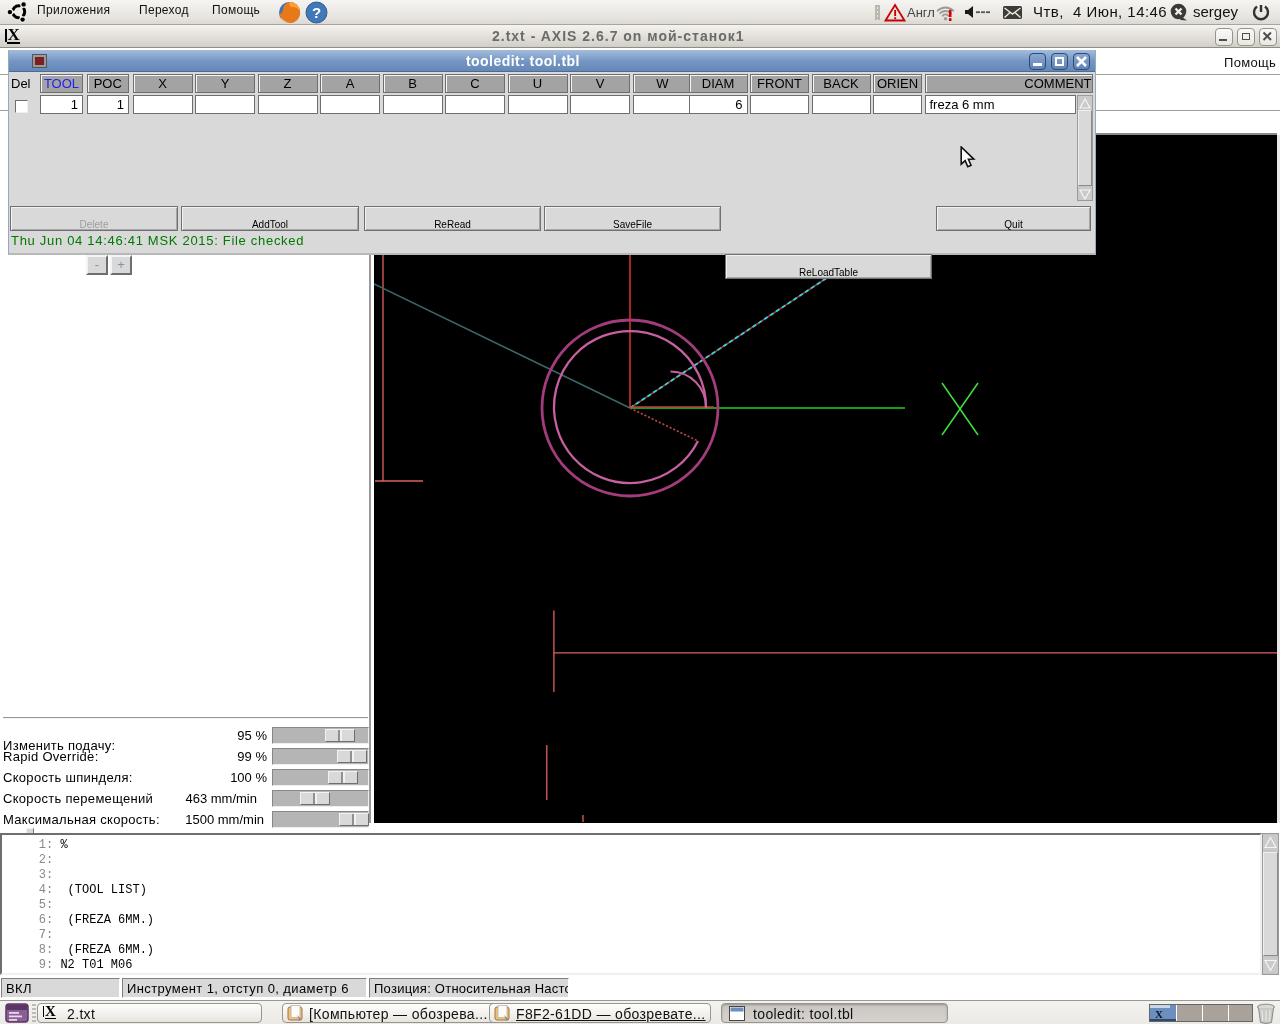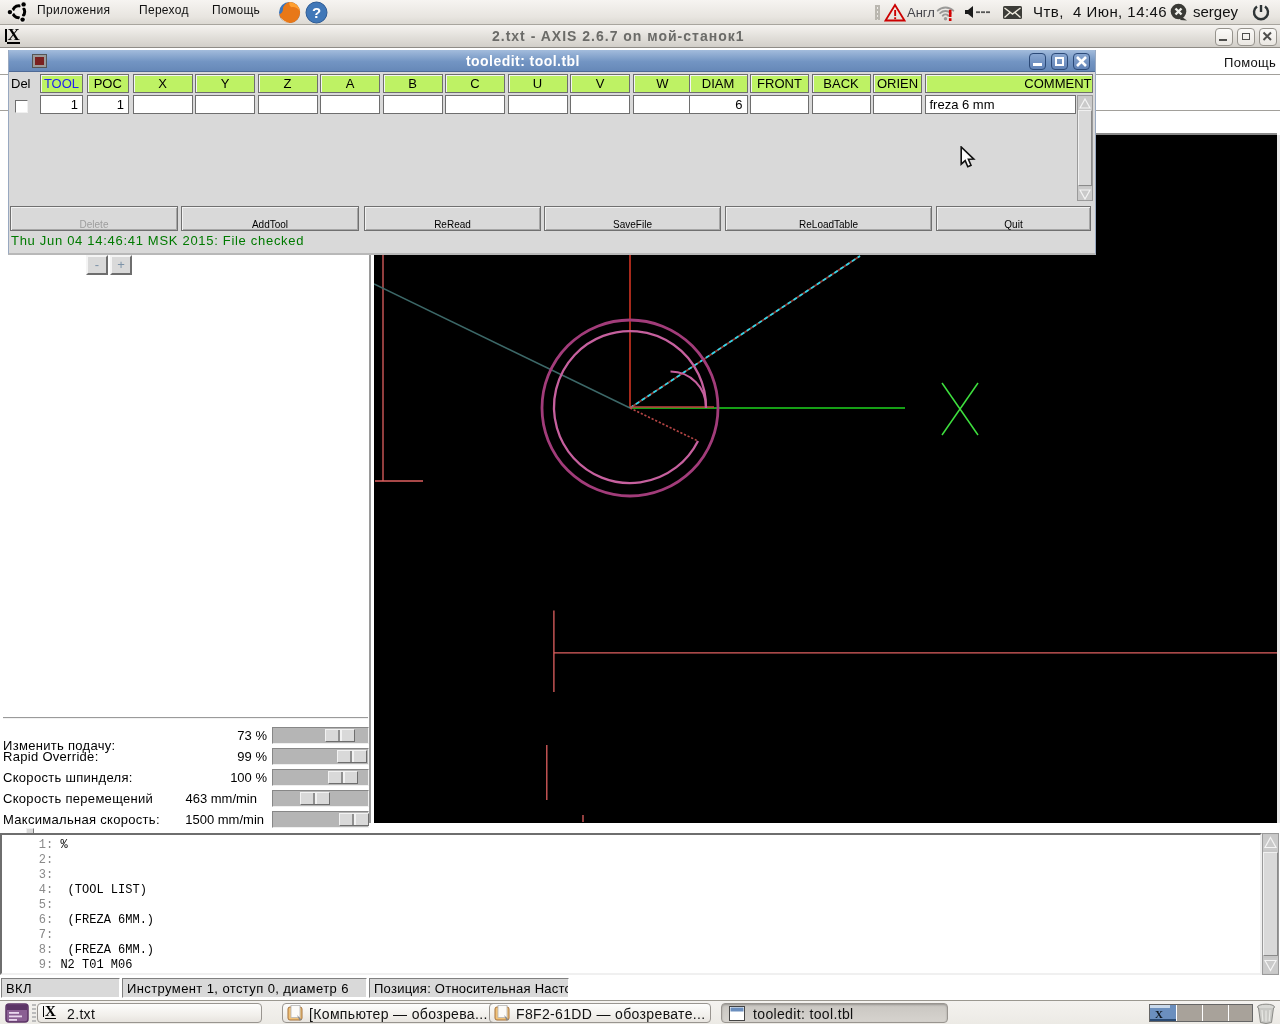--- a/index.html
+++ b/index.html
@@ -26,21 +26,21 @@
 .scell{position:absolute;top:978px;height:20px;background:#d9d9d9;border:1px solid;border-color:#808080 #ffffff #ffffff #808080;font-size:13px;color:#000;padding:2px 0 0 4px;white-space:nowrap;overflow:hidden;letter-spacing:.4px;}
 
 #taskbar{left:0;top:1000px;width:1280px;height:24px;background:linear-gradient(#f4f2ef,#eceae5);border-top:1px solid #9b9890;}
 .tbtn{position:absolute;top:2px;height:20px;border:1px solid #999590;border-radius:4px;background:linear-gradient(#fdfdfc,#f2f0ec 60%,#e7e4df);font-size:14px;color:#111;white-space:nowrap;overflow:hidden;letter-spacing:.35px;}
 .tbtn .lab{position:absolute;top:2px;}
 
 #dlg{left:8px;top:50px;width:1088px;height:205px;background:#d9d9d9;border-left:1px solid #98a8c0;border-right:1px solid #98a8c0;border-bottom:2px solid #b8b8b8;z-index:30;}
 #dlgtitle{position:absolute;left:0;top:0;width:1086px;height:22px;background:linear-gradient(#a3bcdc,#7395c3 55%,#6688b8);border-bottom:1px solid #4e6a96;}
 #dlgtitle .t{position:absolute;left:457px;top:3px;color:#fff;font-weight:bold;font-size:14px;letter-spacing:.45px;}
 .dbtn{position:absolute;top:3px;width:17px;height:17px;border:1px solid #2c4a78;border-radius:4px;background:linear-gradient(#89a7d1,#6183b7);}
-.hcell{position:absolute;top:24px;height:19px;background:#bef264;border:1px solid #6e6e6e;box-shadow:inset 1px 1px 0 #f4f4f4;font-size:13px;color:#000;text-align:center;padding-top:1px;}
+.hcell{position:absolute;top:24px;height:19px;background:#a3a3a3;border:1px solid #6e6e6e;box-shadow:inset 1px 1px 0 #f4f4f4;font-size:13px;color:#000;text-align:center;padding-top:1px;}
 .ecell{position:absolute;top:45px;height:19px;background:#ffffff;border:1px solid #6e6e6e;font-size:13px;color:#000;padding:1px 4px 0 4px;}
 .dgbtn{position:absolute;top:156px;height:25px;background:#d9d9d9;border:1px solid #707070;box-shadow:inset 1px 1px 0 #f2f2f2,inset -1px -1px 0 #a6a6a6;font-size:10px;color:#000;text-align:center;padding-top:12px;}
 </style></head>
 <body>
 
 <div class="abs" id="axwin" style="left:0;top:48px;width:1280px;height:952px;background:#ffffff;">
   <div class="hline" style="top:26px;"></div>
   <div class="hline" style="top:62px;"></div>
   <div class="abs" style="left:1224px;top:7px;font-size:13px;color:#111;letter-spacing:.3px;">Помощь</div>
   <div class="abs" style="left:26px;top:780px;width:8px;height:6px;background:#d9d9d9;border:1px solid;border-color:#f0f0f0 #777 #777 #f0f0f0;"></div>
@@ -80,21 +80,21 @@
   <div class="abs" style="left:369px;top:87px;width:2px;height:688px;background:#9a9a9a;"></div>
   <div class="abs" style="left:374px;top:85px;width:903px;height:2px;background:#8a8a8a;"></div>
 
   <div class="smallbtn" style="left:86px;top:207px;">-</div>
   <div class="smallbtn" style="left:110px;top:207px;">+</div>
 
   <div class="abs" style="left:3px;top:669px;width:365px;height:1px;background:#9a9a9a;"></div>
   <div class="abs" style="left:3px;top:670px;width:365px;height:1px;background:#f2f2f2;"></div>
 
   <div class="slbl" style="left:3px;top:680px;margin-top:10px;">Изменить подачу:</div>
-  <div class="sval" style="left:177px;top:680px;">73 %</div>
+  <div class="sval" style="left:177px;top:680px;">95 %</div>
   <div class="strough" style="top:679px;">
       <div class="shandle" style="left:52px;"></div>
     </div>
   <div class="slbl" style="left:3px;top:701px;">Rapid Override:</div>
   <div class="sval" style="left:177px;top:701px;">99 %</div>
   <div class="strough" style="top:700px;">
       <div class="shandle" style="left:64px;"></div>
     </div>
   <div class="slbl" style="left:3px;top:722px;">Скорость шпинделя:</div>
   <div class="sval" style="left:177px;top:722px;">100 %</div>
@@ -197,21 +197,21 @@
     <div class="abs" style="left:0px;top:14px;width:14px;height:76px;background:#d9d9d9;border:1px solid;border-color:#f0f0f0 #8a8a8a #8a8a8a #f0f0f0;"></div>
     <div class="abs" style="left:0px;top:91px;width:14px;height:13px;background:#cacaca;"><svg width="14" height="13">
           <path d="M7 11 L12 2 L2 2 Z" fill="none" stroke="#f4f4f4" stroke-width="1.2"></path>
         </svg></div>
   </div>
 
   <div class="dgbtn" style="left:1px;width:168px;color:#9d9d9d;">Delete</div>
   <div class="dgbtn" style="left:172px;width:178px;">AddTool</div>
   <div class="dgbtn" style="left:355px;width:177px;">ReRead</div>
   <div class="dgbtn" style="left:535px;width:177px;">SaveFile</div>
-  <div class="dgbtn" style="left:716px;width:207px;">ReLoadTable</div>
+  <div class="dgbtn" style="left:716px;width:207px;margin-top:48px;">ReLoadTable</div>
   <div class="dgbtn" style="left:927px;width:155px;">Quit</div>
   <div class="abs" style="left:2px;top:183px;font-size:13px;color:#007a00;letter-spacing:.7px;">Thu Jun 04 14:46:41 MSK 2015: File checked</div>
   <div class="abs" style="left:951px;top:96px;width:18px;height:24px;">
     <svg width="18" height="24" viewBox="0 0 18 24">
         <path d="M1.2 1 L1.2 18.2 L5.2 14.6 L7.8 20.7 L11 19.3 L8.4 13.3 L13.8 13.1 Z" fill="#fcfcfc" stroke="#111" stroke-width="1.6" stroke-linejoin="miter"></path>
       </svg>
   </div>
 </div>
 
 <div class="abs" id="panel">
@@ -323,21 +323,21 @@
         <path d="M10 10 L15 15 L12.5 15.5 Z" fill="#888"></path>
       </svg>
     <div class="lab" style="left:26px;">[Компьютер — обозрева...</div>
   </div>
   <div class="tbtn" style="left:489px;width:222px;">
     <svg class="abs" style="left:4px;top:1px;" width="17" height="17">
         <rect x="1" y="2" width="14" height="13" rx="2" fill="#f0c178" stroke="#a5733c" stroke-width="1"></rect>
         <rect x="4" y="0.5" width="9" height="12" fill="#fcfbf8" stroke="#b5b5b5" stroke-width="0.8"></rect>
         <path d="M10 10 L15 15 L12.5 15.5 Z" fill="#888"></path>
       </svg>
-    <div class="lab" style="left:26px;">F8F2-61DD — обозревате...</div>
+    <div class="lab" style="left:26px;text-decoration:underline;">F8F2-61DD — обозревате...</div>
   </div>
   <div class="tbtn" style="left:721px;width:227px;background:linear-gradient(#c9c6c1,#d6d3ce);box-shadow:inset 0 1px 2px rgba(0,0,0,0.25);">
     <svg class="abs" style="left:7px;top:2px;" width="16" height="15">
         <rect x="0.5" y="0.5" width="15" height="14" fill="#fff" stroke="#444" stroke-width="1"></rect>
         <rect x="1.5" y="1.5" width="13" height="4" fill="#6a8ebe"></rect>
       </svg>
     <div class="lab" style="left:31px;">tooledit: tool.tbl</div>
   </div>
 
   <div class="abs" style="left:1149px;top:3px;width:104px;height:18px;border:1px solid #666;background:#a8a29a;">

